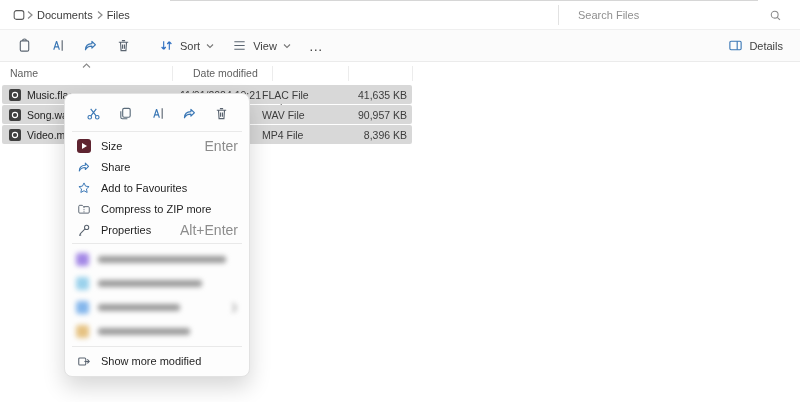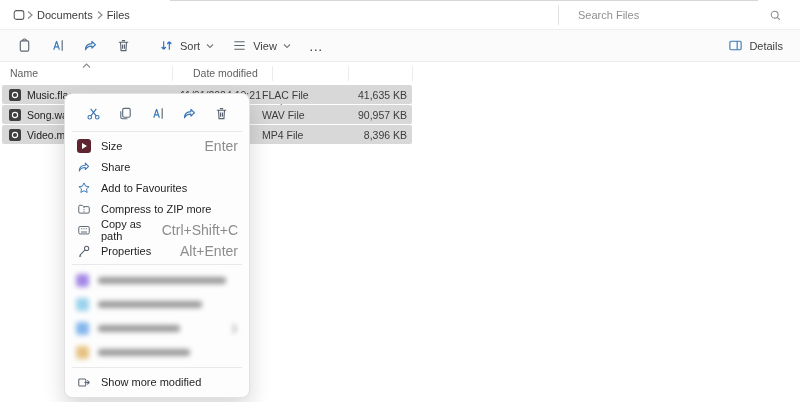--- a/index.html
+++ b/index.html
@@ -280,30 +280,20 @@
   <div class="menu-item">
     <span class="mi-icon">
       <svg width="14" height="14" viewBox="0 0 16 16" fill="none" stroke="#5a6470" stroke-width="1.1">
           <path d="M2 5 a1.2 1.2 0 0 1 1.2-1.2 h2.8 L7.5 5.3 h5.3 A1.2 1.2 0 0 1 14 6.5 v5 a1.2 1.2 0 0 1 -1.2 1.2 h-9.6 A1.2 1.2 0 0 1 2 11.5 Z"></path>
           <path d="M8 5.8 v1.2 M8 8.2 v1.2 M8 10.6 v1.2" stroke-dasharray="1.2 1"></path>
         </svg>
     </span>
     <span>Compress to ZIP more</span>
   </div>
 
-  <div class="menu-item">
-    <span class="mi-icon">
-      <svg width="14" height="14" viewBox="0 0 16 16" fill="none" stroke="#5a6470" stroke-width="1.1">
-          <rect x="2" y="4" width="12" height="8.5" rx="1.5"></rect>
-          <path d="M4.6 10.3 h6.8 M4.8 6.6 h1.2 M7.4 6.6 h1.2 M10 6.6 h1.2"></path>
-        </svg>
-    </span>
-    <span>Copy as path</span>
-    <span class="shortcut">Ctrl+Shift+C</span>
-  </div>
 
   <div class="menu-item">
     <span class="mi-icon">
       <svg width="14" height="14" viewBox="0 0 16 16" fill="none" stroke="#5a6470" stroke-width="1.2">
           <circle cx="11" cy="5" r="2.4"></circle>
           <path d="M9.2 6.8 L3.6 12.4 M3.6 12.4 l-0.4 1.6 1.6 -0.4"></path>
         </svg>
     </span>
     <span>Properties</span>
     <span class="shortcut">Alt+Enter</span>

